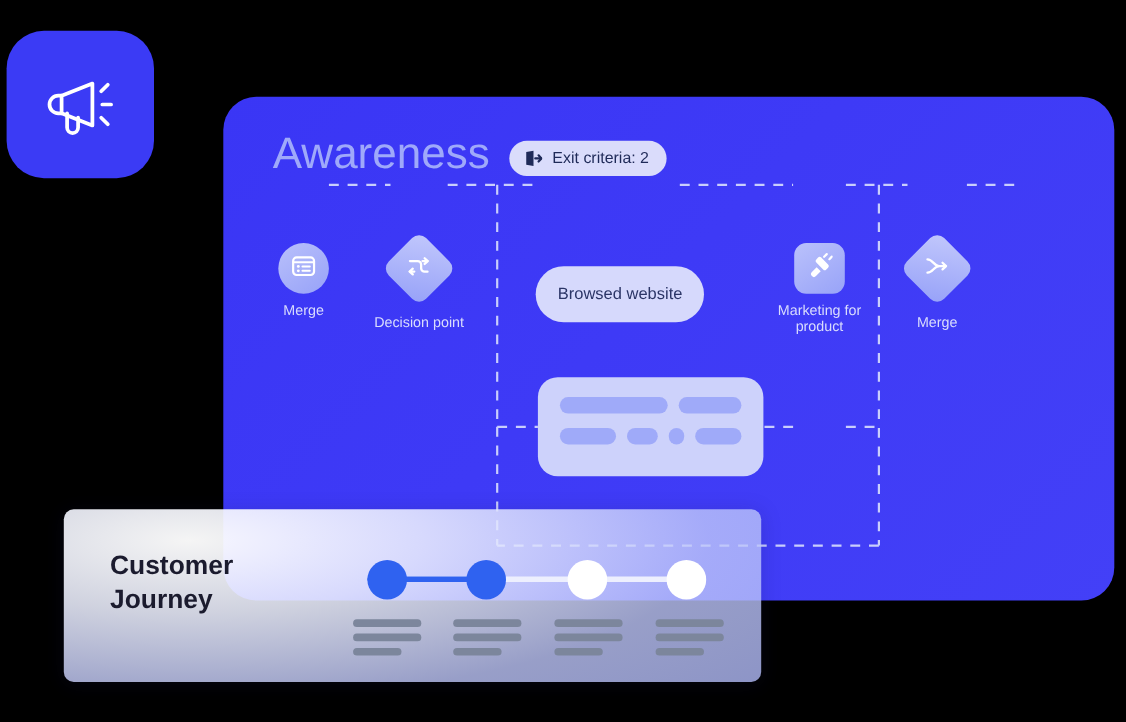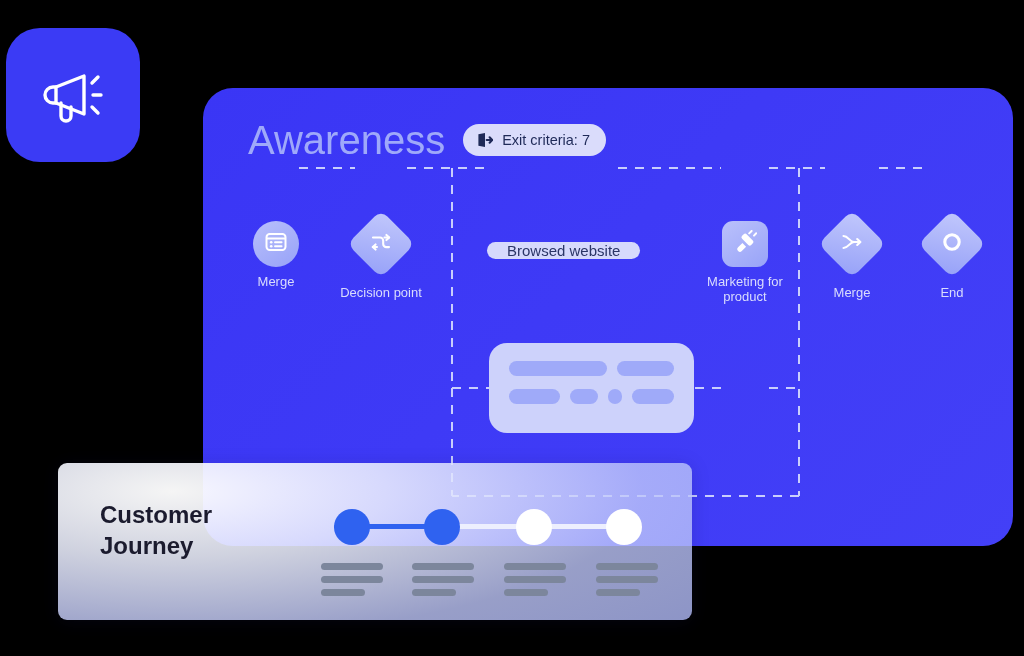--- a/index.html
+++ b/index.html
@@ -43,21 +43,21 @@
     overflow: hidden;
   }
 
   
   #panel-header {
     position: absolute;
     left: 45px;
     top: 32px;
     right: 30px;
     display: flex;
-    align-items: center;
+    align-items: flex-end;
     gap: 18px;
   }
   #panel-title {
     font-size: 40px;
     font-weight: 400;
     color: #9FA9FA;
     letter-spacing: 0px;
     line-height: 1;
     white-space: nowrap;
   }
@@ -136,21 +136,21 @@
   }
 
   
   #pill-browsed-website {
     position: absolute;
     left: 284px;
     top: 154px;
     background: #D6D9FC;
     color: #2B3566;
     border-radius: 30px;
-    padding: 0 20px;
+    padding: 17px 20px;
     font-size: 15px;
     white-space: nowrap;
   }
 
   
   #content-card {
     position: absolute;
     left: 286px;
     top: 255px;
     width: 205px;
@@ -286,21 +286,21 @@
 
 
     <div class="badge">
       <span>
         <svg width="16" height="16" viewBox="0 0 16 16" fill="none">
           <path d="M1.4 2.2 L8 1 L8 15 L1.4 13.8 Z" fill="#1F2A58"></path>
           <path d="M9.6 8 L15 8" stroke="#1F2A58" stroke-width="2" stroke-linecap="round"></path>
           <path d="M12.6 5.2 L15.2 8 L12.6 10.8" stroke="#1F2A58" stroke-width="2" stroke-linecap="round" stroke-linejoin="round" fill="none"></path>
         </svg>
       </span>
-      <span>Exit criteria: 7</span>
+      <span>Exit criteria: 2</span>
     </div>
   </div>
 
   <div class="node" style="left:18px; top:133px;">
     <div class="shape-circle">
       <span>
         <svg width="24" height="24" viewBox="0 0 24 24" fill="none">
           <rect x="2.5" y="4" width="19" height="16" rx="3.2" stroke="#FFFFFF" stroke-width="2"></rect>
           <path d="M2.5 8.4 L21.5 8.4" stroke="#FFFFFF" stroke-width="2"></path>
           <circle cx="7.2" cy="12.2" r="1.3" fill="#FFFFFF"></circle>
@@ -354,32 +354,20 @@
             <path d="M3.5 6 C8.5 6 9.5 12 14 12 H20" stroke="#FFFFFF" stroke-width="2.1" stroke-linecap="round" stroke-linejoin="round" fill="none"></path>
             <path d="M3.5 18 C8.5 18 9.5 12 14 12" stroke="#FFFFFF" stroke-width="2.1" stroke-linecap="round" stroke-linejoin="round" fill="none"></path>
             <path d="M17.2 9 L20.4 12 L17.2 15" stroke="#FFFFFF" stroke-width="2.1" stroke-linecap="round" stroke-linejoin="round" fill="none"></path>
           </svg>
         </span>
       </div>
     </div>
     <div class="node-label">Merge</div>
   </div>
 
-  <div class="node" style="left:694px; top:122px;">
-    <div class="diamond-wrap">
-      <div class="shape-diamond">
-        <span>
-          <svg width="24" height="24" viewBox="0 0 24 24" fill="none">
-            <circle cx="12" cy="12" r="7.2" stroke="#FFFFFF" stroke-width="3.1" fill="none"></circle>
-          </svg>
-        </span>
-      </div>
-    </div>
-    <div class="node-label">End</div>
-  </div>
 
   <div id="content-card">
     <div class="skel-row">
       <div class="skel" style="width:98px;"></div>
       <div class="skel" style="width:57px;"></div>
     </div>
     <div class="skel-row">
       <div class="skel" style="width:54px;"></div>
       <div class="skel" style="width:30px;"></div>
       <div class="skel" style="width:15px;"></div>

